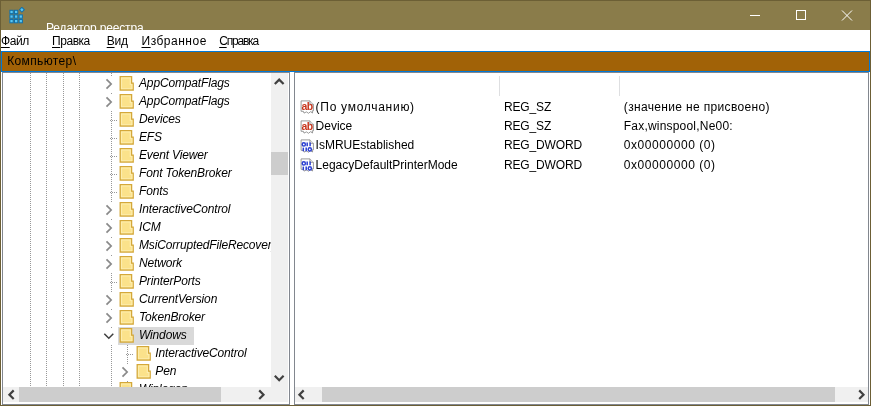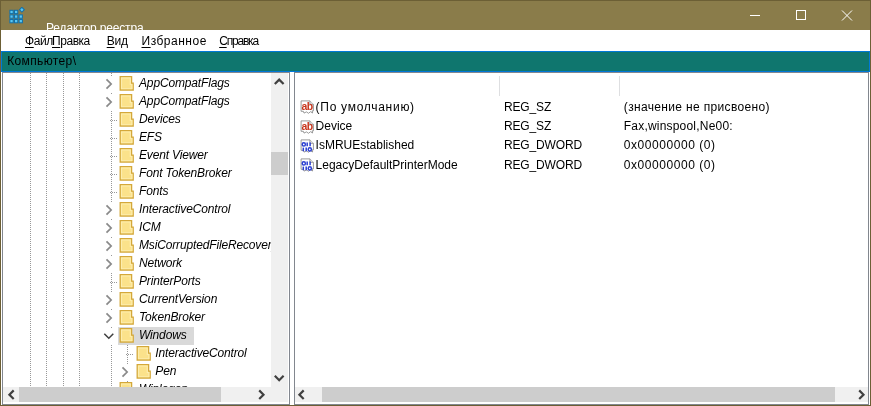--- a/index.html
+++ b/index.html
@@ -8,21 +8,21 @@
          background:#8a7c4a; color:#000; letter-spacing:-0.15px; }
   .abs { position:absolute; }
   svg { display:block; }
   
   #title { left:46px; top:9px; color:#fff;margin-top:12px; }
   
   #menubar { left:1px; top:30px; width:869px; height:20.7px; background:#fff; }
   #menubar span { position:absolute; top:4.2px; }
   #menubar u { text-underline-offset:2px; text-decoration-thickness:1px; }
   
-  #addr { left:1px; top:50.6px; width:869px; height:21.6px; background:#0f766e;
+  #addr { left:1px; top:50.6px; width:869px; height:21.6px; background:#a16207;
           border:1.4px solid #0078d7; white-space:nowrap; display:flex; align-items:center; }
   #addr span { height:16.2px; line-height:16.2px; display:inline-block; }
   #addr .plain { padding-left:5.2px; letter-spacing:0.37px; }
   #addr .sel { background:#0078d7; color:#fff; letter-spacing:-0.14px; }
   
   #treepane { left:2px; top:72.4px; width:287.5px; height:332.6px; background:#fff;
               border:1px solid #82878f; }
   #listpane { left:293.7px; top:72.4px; width:575.7px; height:332.6px; background:#fff;
               border:1px solid #82878f; }
   
@@ -63,21 +63,21 @@
   <svg class="abs" style="left:733px;top:0" width="138" height="30" viewBox="0 0 138 30">
     <g stroke="#fff" stroke-width="1" fill="none">
       <line x1="17" y1="15.5" x2="27" y2="15.5"></line>
       <rect x="63.5" y="10.5" width="9" height="9"></rect>
       <line x1="109" y1="10.5" x2="119" y2="20.5"></line>
       <line x1="119" y1="10.5" x2="109" y2="20.5"></line>
     </g>
   </svg>
 
   <div class="abs" id="menubar">
-    <span style="left:24px;letter-spacing:-0.4px"><u>Ф</u>айл</span>
+    <span style="left:0;letter-spacing:-0.4px"><u>Ф</u>айл</span>
     <span style="left:51px;letter-spacing:-0.45px"><u>П</u>равка</span>
     <span style="left:105.7px"><u>В</u>ид</span>
     <span style="left:140.5px;letter-spacing:0.5px"><u>И</u>збранное</span>
     <span style="left:218.2px;letter-spacing:-1.2px"><u>С</u>правка</span>
   </div>
 
   <div class="abs" id="addr">
     <span class="plain">Компьютер\</span>
   </div>
 

